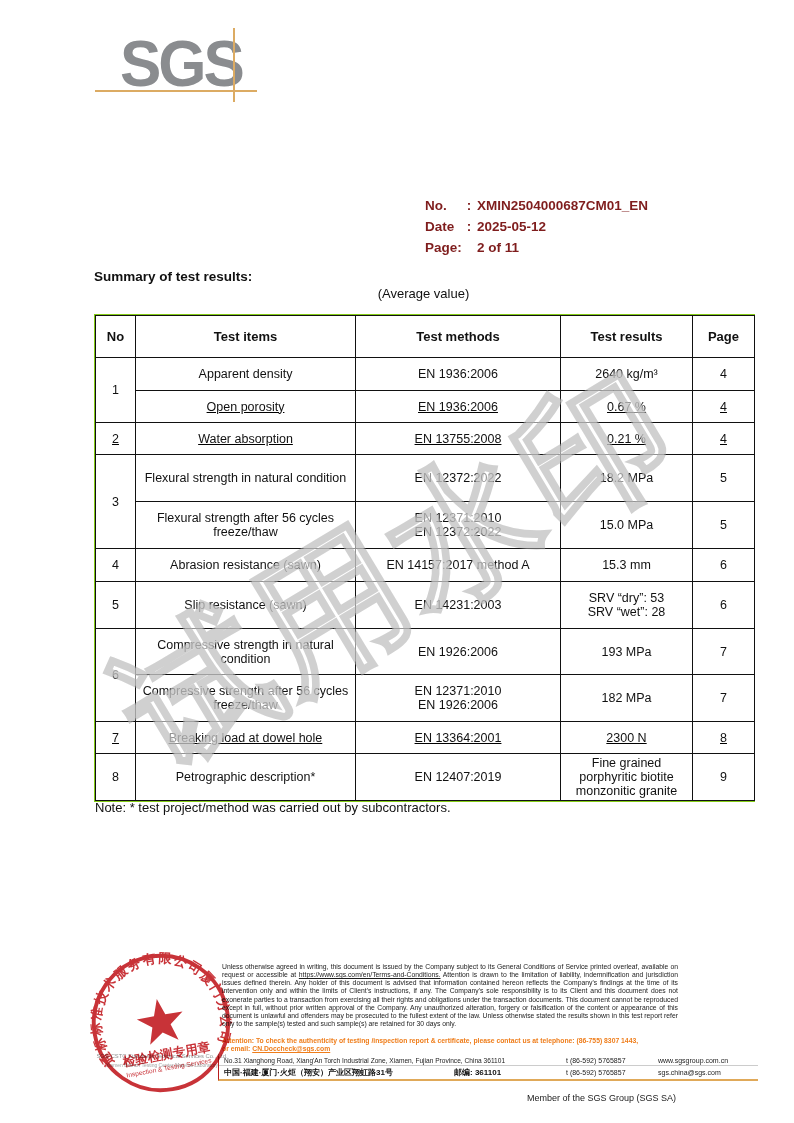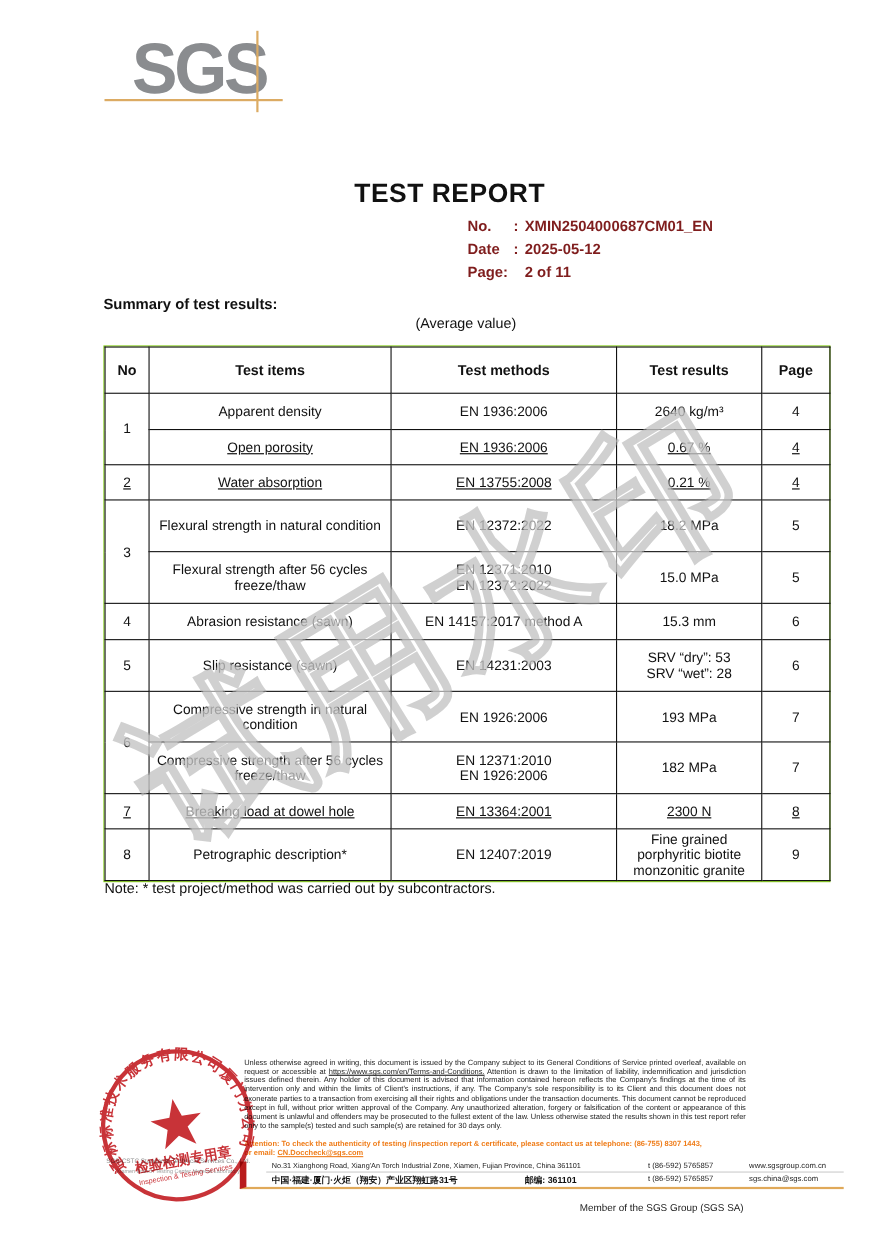--- a/index.html
+++ b/index.html
@@ -59,40 +59,39 @@
            transform:rotate(-10deg); opacity:0.92; mix-blend-mode:multiply; }
 
   .disclaimer { position:absolute; left:222px; top:963px; width:456px; font-size:6.8px;
                 line-height:1.2; text-align:justify; color:#1c1c1c; }
   .disclaimer a { color:#1c1c1c; text-decoration:underline; }
   .attention { position:absolute; left:222px; top:1037px; width:456px; font-size:6.8px;
                line-height:1.25; font-weight:bold; color:#ef7d1a; }
   .attention .email-link { color:#ef7d1a; text-decoration:underline; }
 
   .address-block { position:absolute; left:218px; top:1056px; width:539px;
-                   border-left:6px solid #b91c1c; border-bottom:2px solid #e0a959; z-index:2;padding-left:18px; }
+                   border-left:1px solid #b91c1c; border-bottom:2px solid #e0a959; z-index:2; }
   .addr-row { display:flex; align-items:center; padding:1px 0 1px 5px; }
   .addr-row.first { border-bottom:1px solid #cccccc; }
   .addr-en { flex:1; font-size:6.6px; color:#222; }
   .addr-cn { width:230px; font-size:8px; font-weight:bold; color:#111; }
   .addr-postal { flex:1; font-size:8px; font-weight:bold; color:#111; }
   .addr-tel { width:92px; font-size:7px; color:#222; }
   .addr-web { width:100px; font-size:7px; color:#222; }
   .member-line { position:absolute; left:527px; top:1093px; font-size:9px; color:#222; }
 </style>
 </head>
 <body>
 
 <div class="page">
 
   <div class="logo-text">SGS</div>
   <div class="logo-hline"></div>
   <div class="logo-vline"></div>
 
-  <div class="report-title">TEST REPORT</div>
   <div class="meta">
     <div class="meta-row">
       <span class="meta-label">No.</span>
       <span class="meta-colon">:</span>
       <span class="meta-value">XMIN2504000687CM01_EN</span>
     </div>
     <div class="meta-row">
       <span class="meta-label">Date</span>
       <span class="meta-colon">:</span>
       <span class="meta-value">2025-05-12</span>

